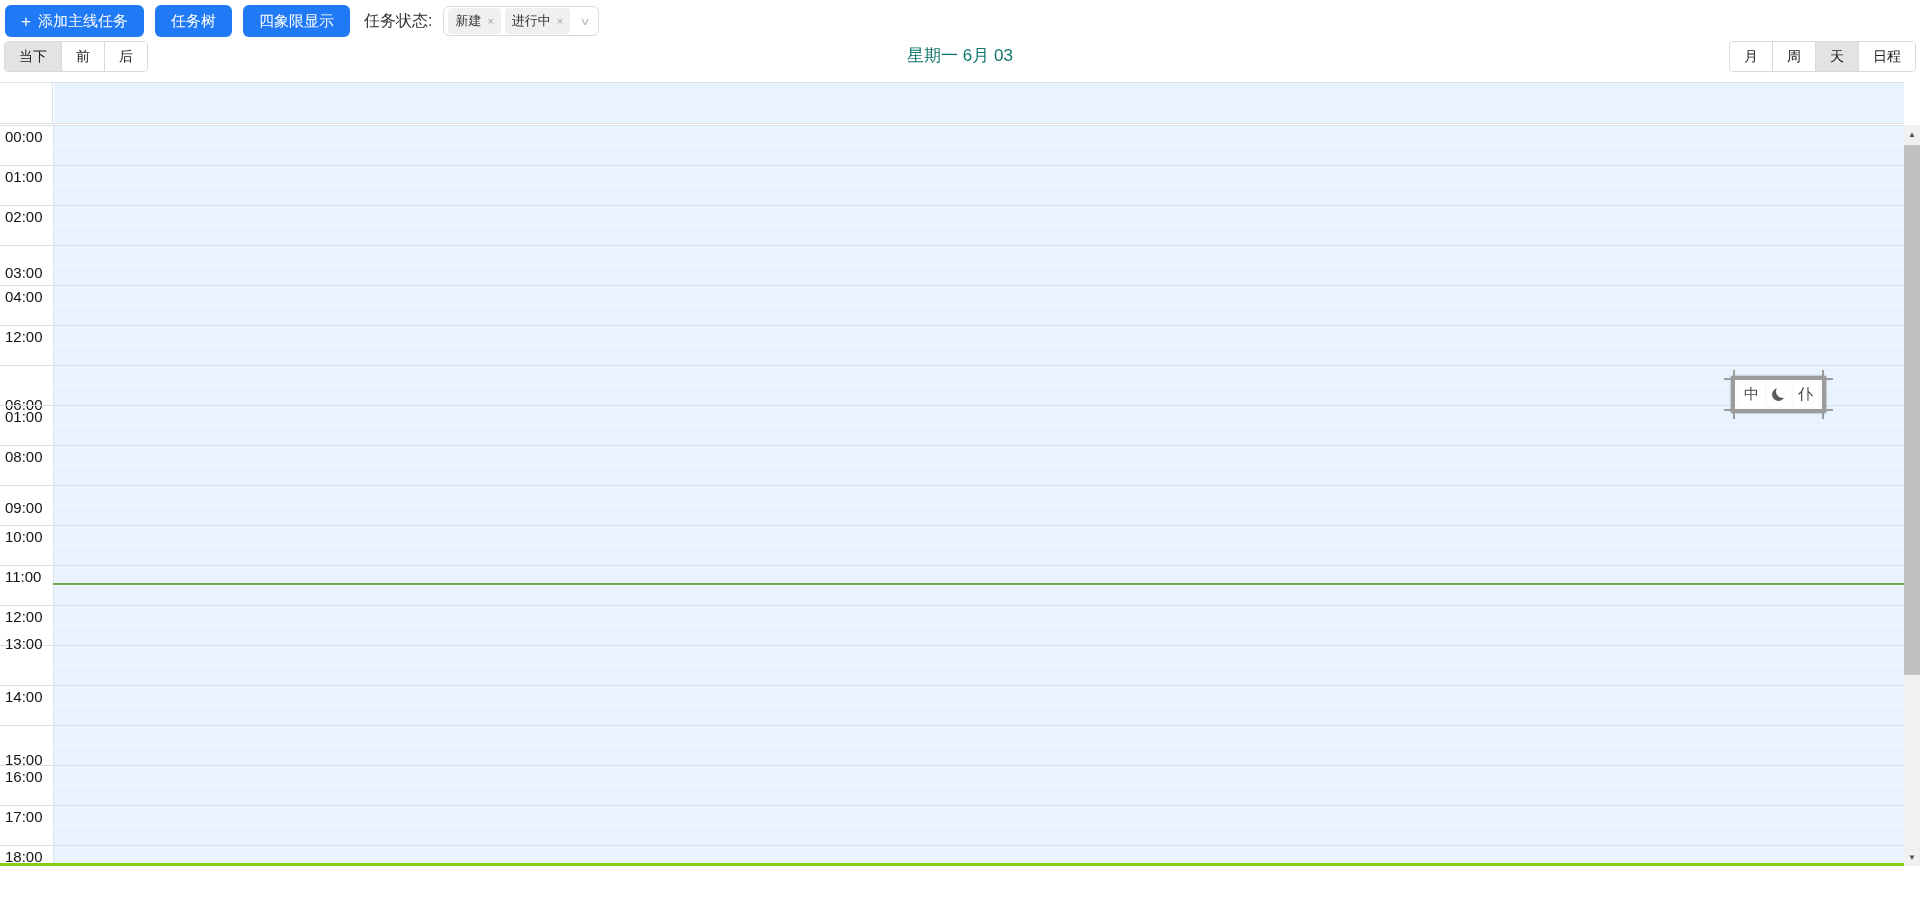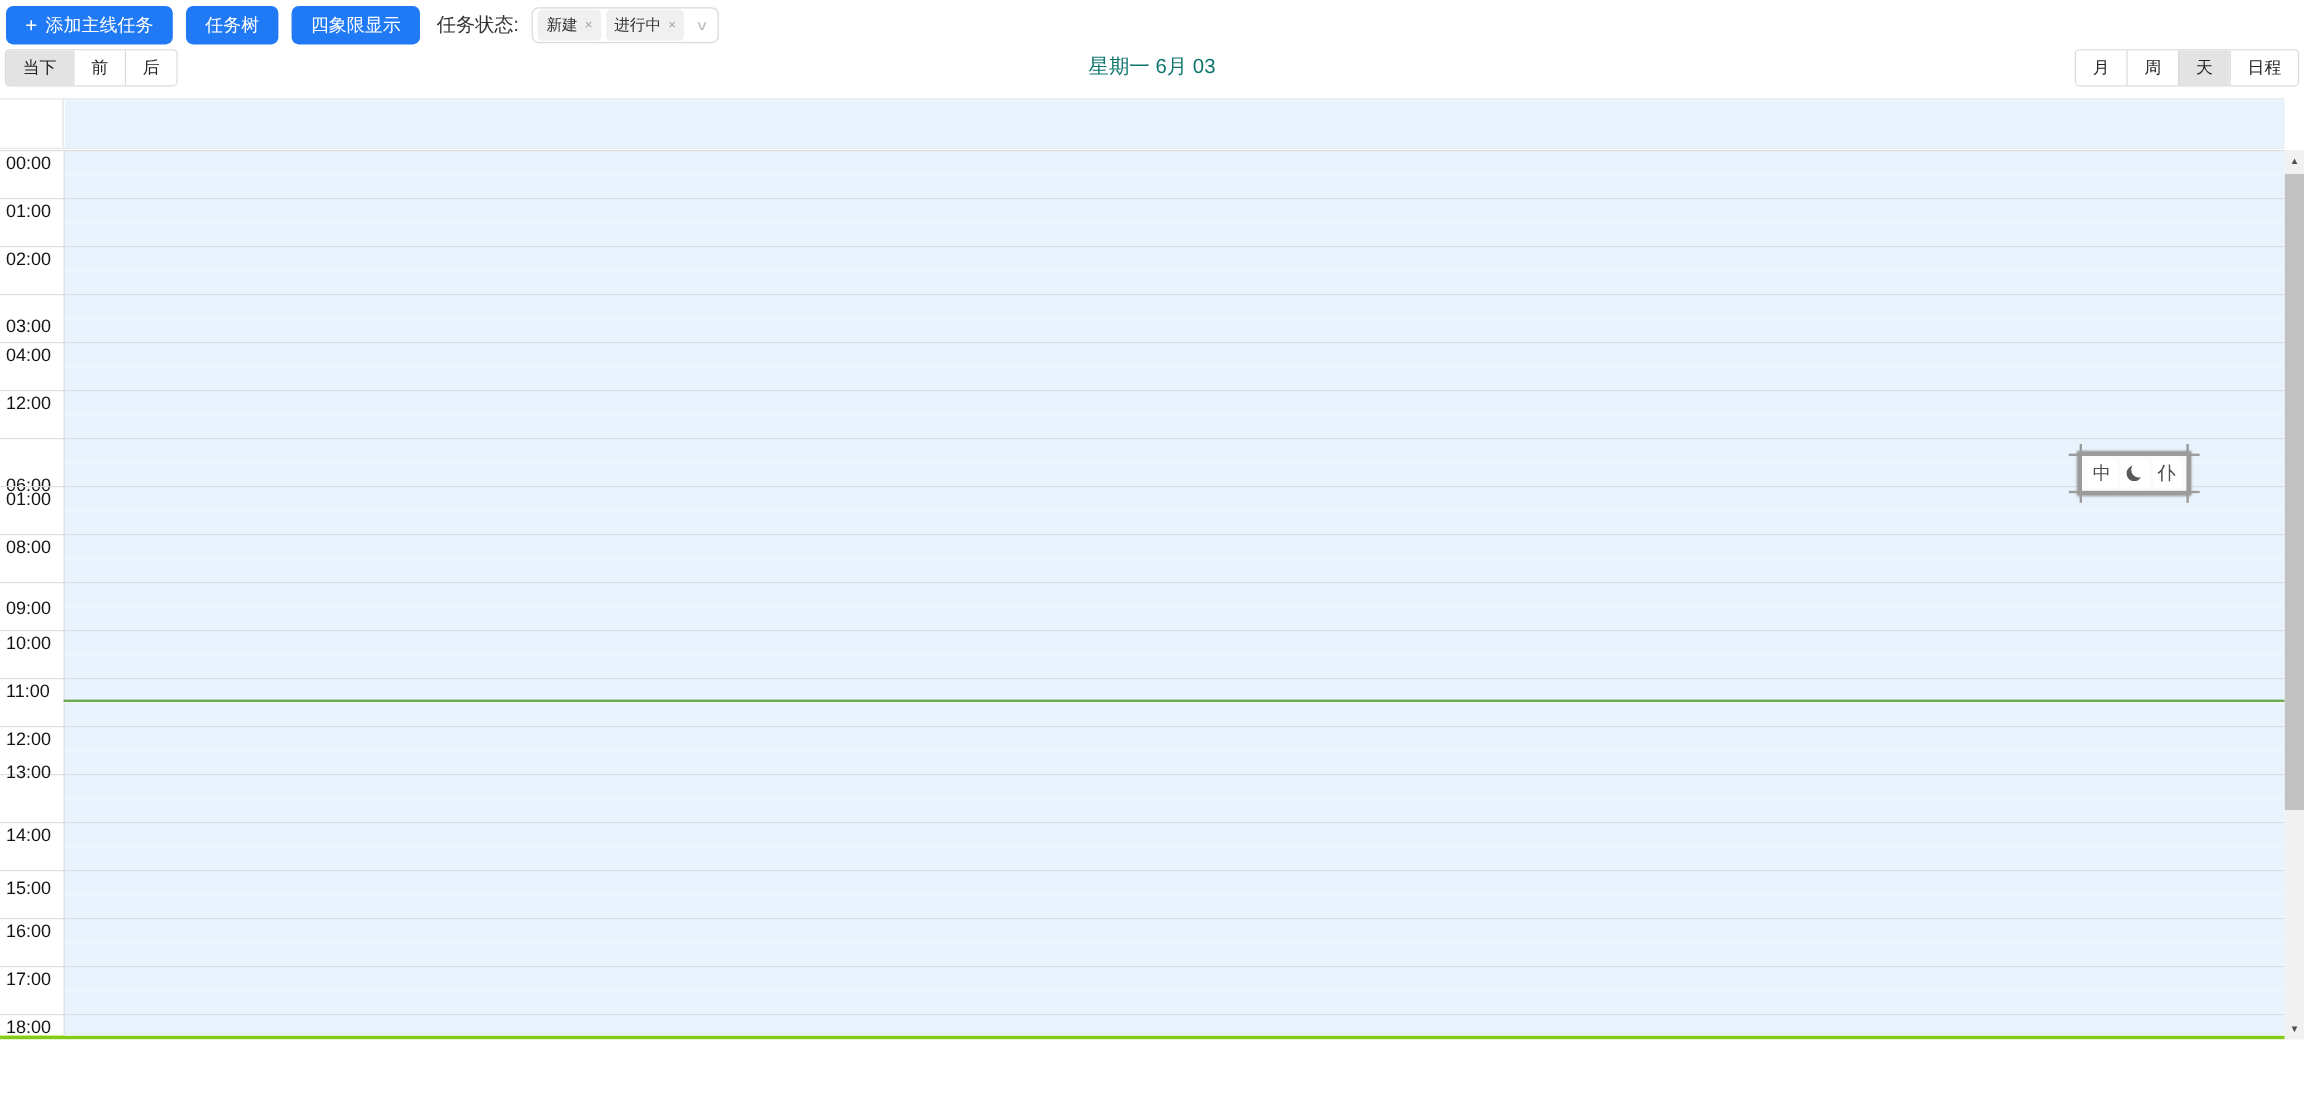--- a/index.html
+++ b/index.html
@@ -177,21 +177,21 @@
     <div class="half-line" style="top: 500px;"></div>
     <div class="hour-label" style="top: 483px;">12:00</div>
     <div class="hour-line" style="top: 520px;"></div>
     <div class="half-line" style="top: 540px;"></div>
     <div class="hour-label" style="top: 510px;">13:00</div>
     <div class="hour-line" style="top: 560px;"></div>
     <div class="half-line" style="top: 580px;"></div>
     <div class="hour-label" style="top: 563px;">14:00</div>
     <div class="hour-line" style="top: 600px;"></div>
     <div class="half-line" style="top: 620px;"></div>
-    <div class="hour-label" style="top: 607px; text-align: center;">15:00</div>
+    <div class="hour-label" style="top: 626px; text-align: center;">15:00</div>
     <div class="hour-line" style="top: 640px;"></div>
     <div class="half-line" style="top: 660px;"></div>
     <div class="hour-label" style="top: 643px;">16:00</div>
     <div class="hour-line" style="top: 680px;"></div>
     <div class="half-line" style="top: 700px;"></div>
     <div class="hour-label" style="top: 683px;">17:00</div>
     <div class="hour-line" style="top: 720px;"></div>
     <div class="half-line" style="top: 740px;"></div>
     <div class="hour-label" style="top: 723px;">18:00</div>
   </div>

